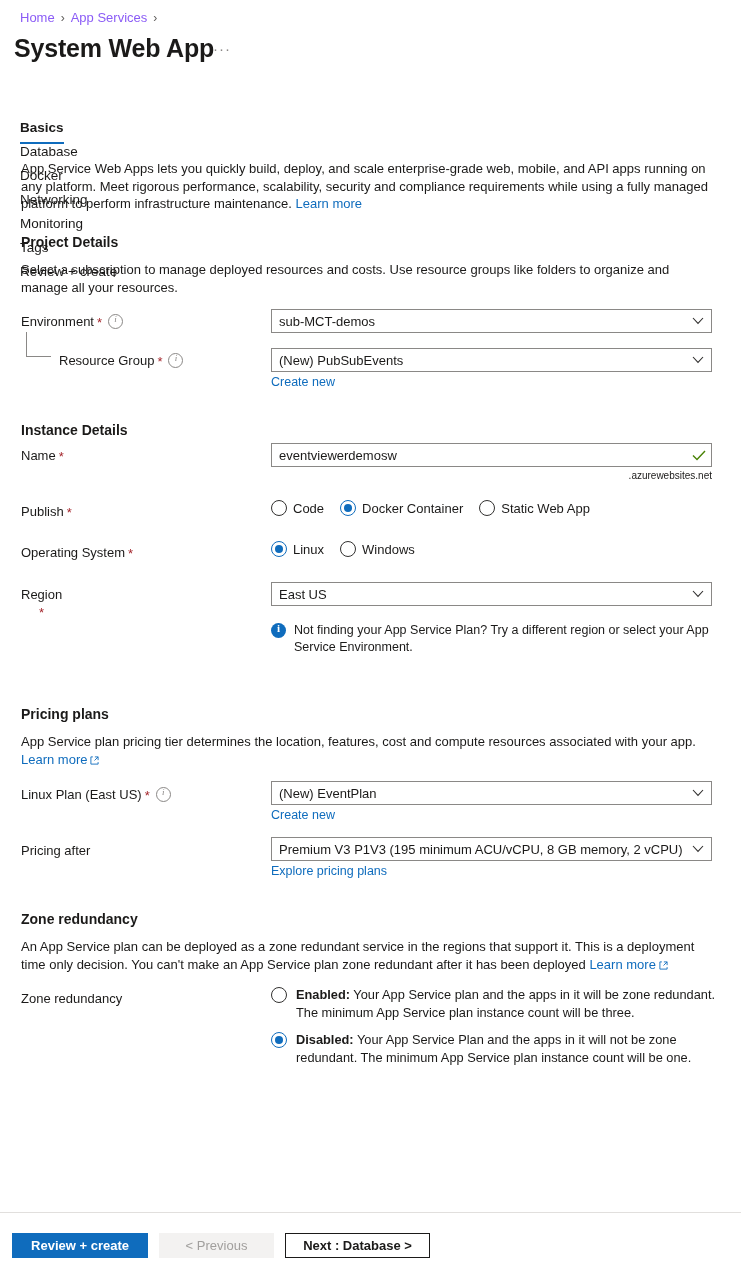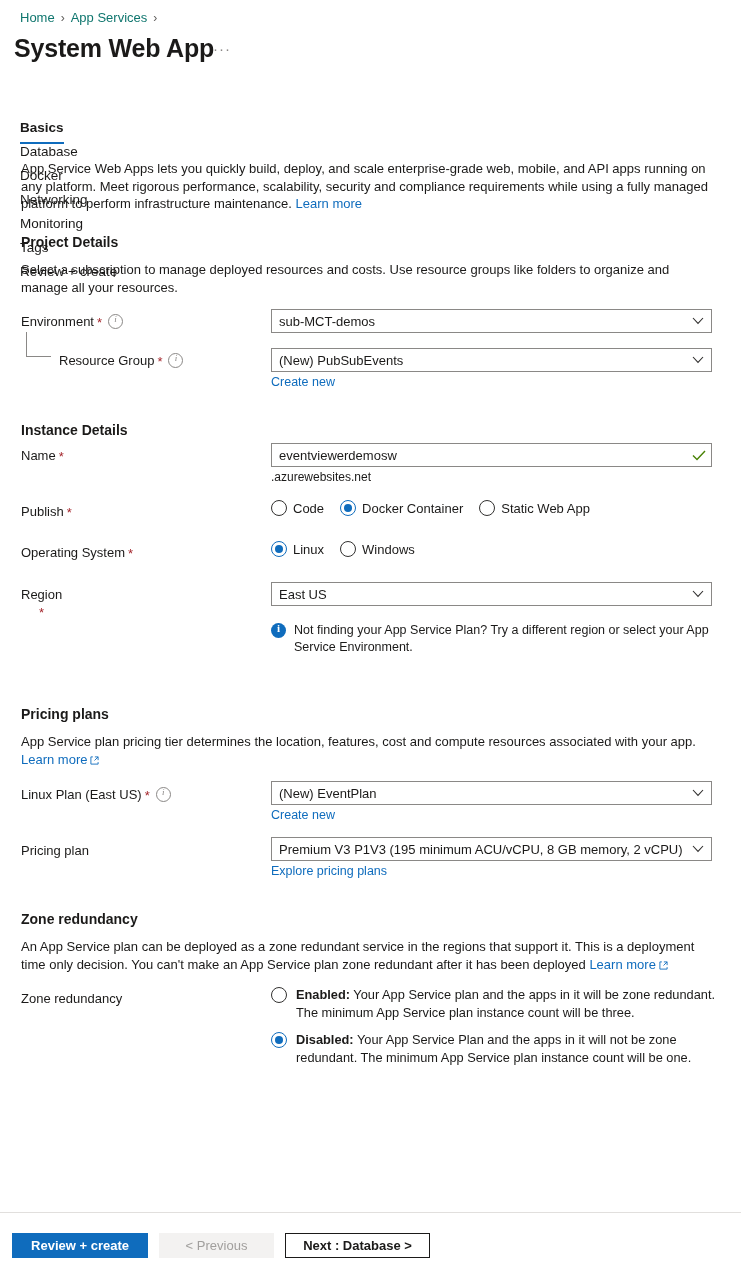--- a/index.html
+++ b/index.html
@@ -23,21 +23,21 @@
     position: absolute;
     left: 20px;
     top: 10px;
     font-size: 13px;
     display: flex;
     align-items: center;
     gap: 6px;
     white-space: nowrap;
   }
   .crumb-link {
-    color: #0f766e;
+    color: #8b5cf6;
     cursor: pointer;
   }
   .crumb-sep {
     color: #605e5c;
     font-size: 12px;
   }
 
   
   .page-title {
     position: absolute;
@@ -205,22 +205,22 @@
     position: absolute;
     left: 271px;
     font-size: 12.5px;
     color: #0f6cbd;
     cursor: pointer;
   }
   .suffix {
     position: absolute;
     width: 441px;
     left: 271px;
-    text-align: left;
-    font-size: 12px;
+    text-align: right;
+    font-size: 10px;
     color: #1b1a19;
   }
 
   
   .tree-line {
     position: absolute;
     left: 26px;
     top: 332px;
     width: 24px;
     height: 24px;
@@ -522,21 +522,21 @@
   <span class="val">(New) EventPlan</span>
   <span class="chev">
     <svg width="12" height="8" viewBox="0 0 12 8">
         <path d="M1 1 L6 6.4 L11 1" stroke="#323130" stroke-width="1.1" fill="none"></path>
       </svg>
   </span>
 </div>
 <div class="sub-link" style="top:808px;">Create new</div>
 
 <div class="field-label" style="left:21px; top:843px;">
-  <span>Pricing plan</span>
+  <span>Pricing after</span>
 </div>
 <div class="ctl" style="top:837px;">
   <span class="val">Premium V3 P1V3 (195 minimum ACU/vCPU, 8 GB memory, 2 vCPU)</span>
   <span class="chev">
     <svg width="12" height="8" viewBox="0 0 12 8">
         <path d="M1 1 L6 6.4 L11 1" stroke="#323130" stroke-width="1.1" fill="none"></path>
       </svg>
   </span>
 </div>
 <div class="sub-link" style="top:864px;">Explore pricing plans</div>

